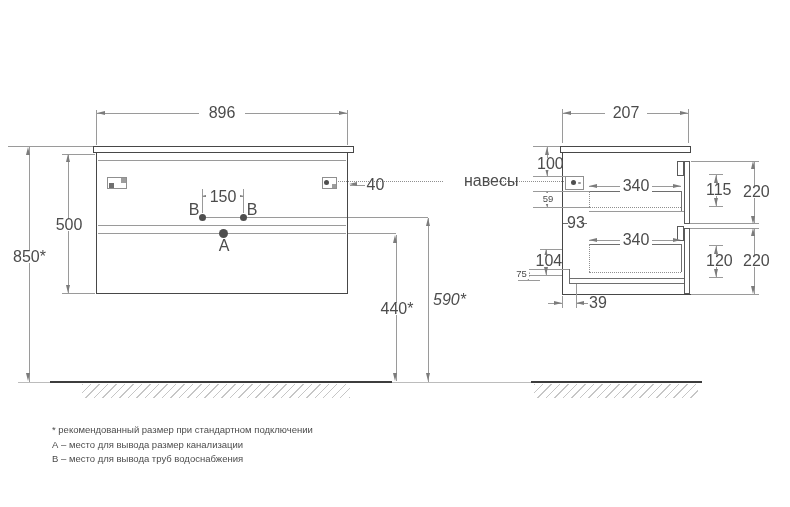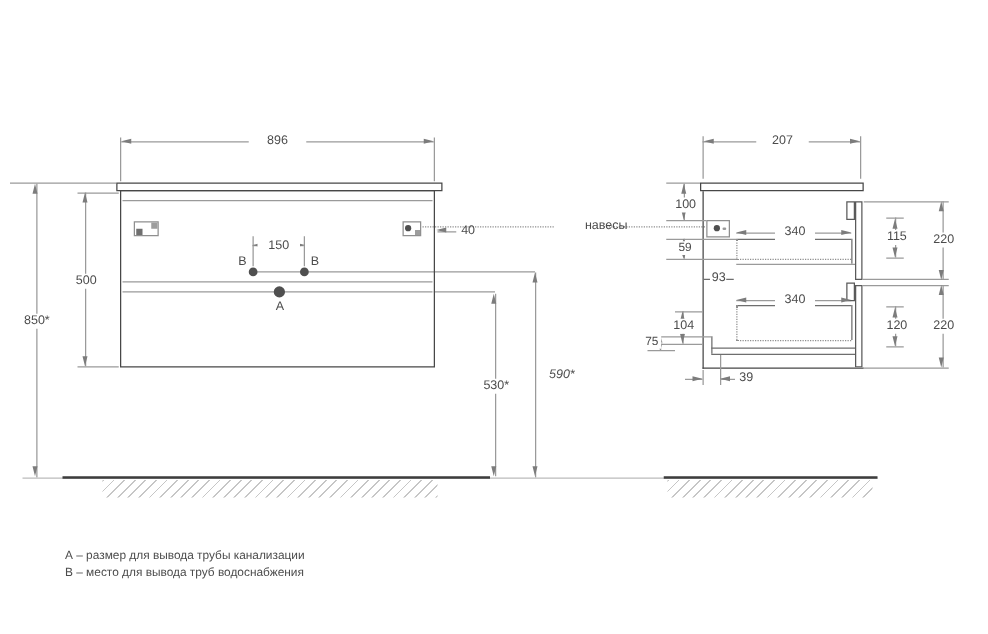--- a/index.html
+++ b/index.html
@@ -17,21 +17,21 @@
   .hw{position:absolute;border:1px solid #8f8f8f;background:#fff;box-sizing:border-box;z-index:2;}
   .pt{position:absolute;border-radius:50%;background:#4f4f4f;z-index:3;}
   .sq{position:absolute;z-index:3;}
   .au,.ad,.al,.ar{position:absolute;width:0;height:0;border-style:solid;border-color:transparent;z-index:2;}
   .au{border-width:0 2.5px 8px 2.5px;border-bottom-color:#7c7c7c;}
   .ad{border-width:8px 2.5px 0 2.5px;border-top-color:#7c7c7c;}
   .al{border-width:2.5px 8px 2.5px 0;border-right-color:#7c7c7c;}
   .ar{border-width:2.5px 0 2.5px 8px;border-left-color:#7c7c7c;}
   .au.s{border-width:0 2px 5px 2px;}
   .ad.s{border-width:5px 2px 0 2px;}
-  .lb{position:absolute;font-size:10px;line-height:12px;color:#4c4c4c;background:#fff;
+  .lb{position:absolute;font-size:16px;line-height:12px;color:#4c4c4c;background:#fff;
       text-align:center;white-space:nowrap;z-index:4;padding:0 1px;}
   .note{position:absolute;font-size:9.5px;line-height:13px;color:#4c4c4c;white-space:nowrap;z-index:4;}
   .floor{position:absolute;height:2.5px;background:#3d3d3d;z-index:2;}
   .hatch{position:absolute;height:14px;z-index:1;
          background:repeating-linear-gradient(135deg,#c6c6c6 0 1px,transparent 1px 6px);}
 </style>
 </head>
 <body>
 
 <div id="canvas">
@@ -90,21 +90,21 @@
   <div class="al" style="left:348.5px;top:182px;"></div>
   <div class="lb" style="left:365.5px;top:179px;width:16px;background:transparent;">40</div>
 
   <div class="hl dotl" style="left:338px;top:181px;width:105px;"></div>
   <div class="hl dotl" style="left:483px;top:181px;width:81px;"></div>
   <div class="lb" style="left:463px;top:174.5px;width:42px;background:transparent;">навесы</div>
 
   <div class="vl" style="left:395.5px;top:235px;height:146px;"></div>
   <div class="au" style="left:393px;top:235px;"></div>
   <div class="ad" style="left:393px;top:373px;"></div>
-  <div class="lb" style="left:378px;top:303px;width:36px;">530*</div>
+  <div class="lb" style="left:378px;top:303px;width:36px;">440*</div>
   <div class="vl" style="left:428px;top:217.5px;height:164px;"></div>
   <div class="au" style="left:425.5px;top:217.5px;"></div>
   <div class="ad" style="left:425.5px;top:373px;"></div>
   <div class="lb" style="left:430px;top:294px;width:37px;font-style:italic;">590*</div>
 
   <div class="hl faint" style="left:18px;top:381.5px;width:684px;"></div>
   <div class="floor" style="left:50px;top:380.5px;width:342px;"></div>
   <div class="floor" style="left:531px;top:380.5px;width:171px;"></div>
   <div class="hatch" style="left:82px;top:383.5px;width:268px;"></div>
   <div class="hatch" style="left:534px;top:383.5px;width:164px;"></div>
@@ -208,16 +208,17 @@
   <div class="hl" style="left:691px;top:294px;width:68px;"></div>
   <div class="vl" style="left:753.5px;top:160.5px;height:63px;"></div>
   <div class="au" style="left:751px;top:161px;"></div>
   <div class="ad" style="left:751px;top:215.5px;"></div>
   <div class="lb" style="left:742px;top:186px;width:24px;">220</div>
   <div class="vl" style="left:753.5px;top:227.5px;height:66.5px;"></div>
   <div class="au" style="left:751px;top:228px;"></div>
   <div class="ad" style="left:751px;top:286px;"></div>
   <div class="lb" style="left:742px;top:255px;width:24px;">220</div>
 
-  <div class="note" style="left:52px;top:437.5px;">А – размер для вывода трубы канализации</div>
+  <div class="note" style="left:52px;top:423px;">* рекомендованный размер при стандартном подключении</div>
+  <div class="note" style="left:52px;top:437.5px;">А – место для вывода размер канализации</div>
   <div class="note" style="left:52px;top:452px;">В – место для вывода труб водоснабжения</div>
 
 </div>
 
 </body></html>

